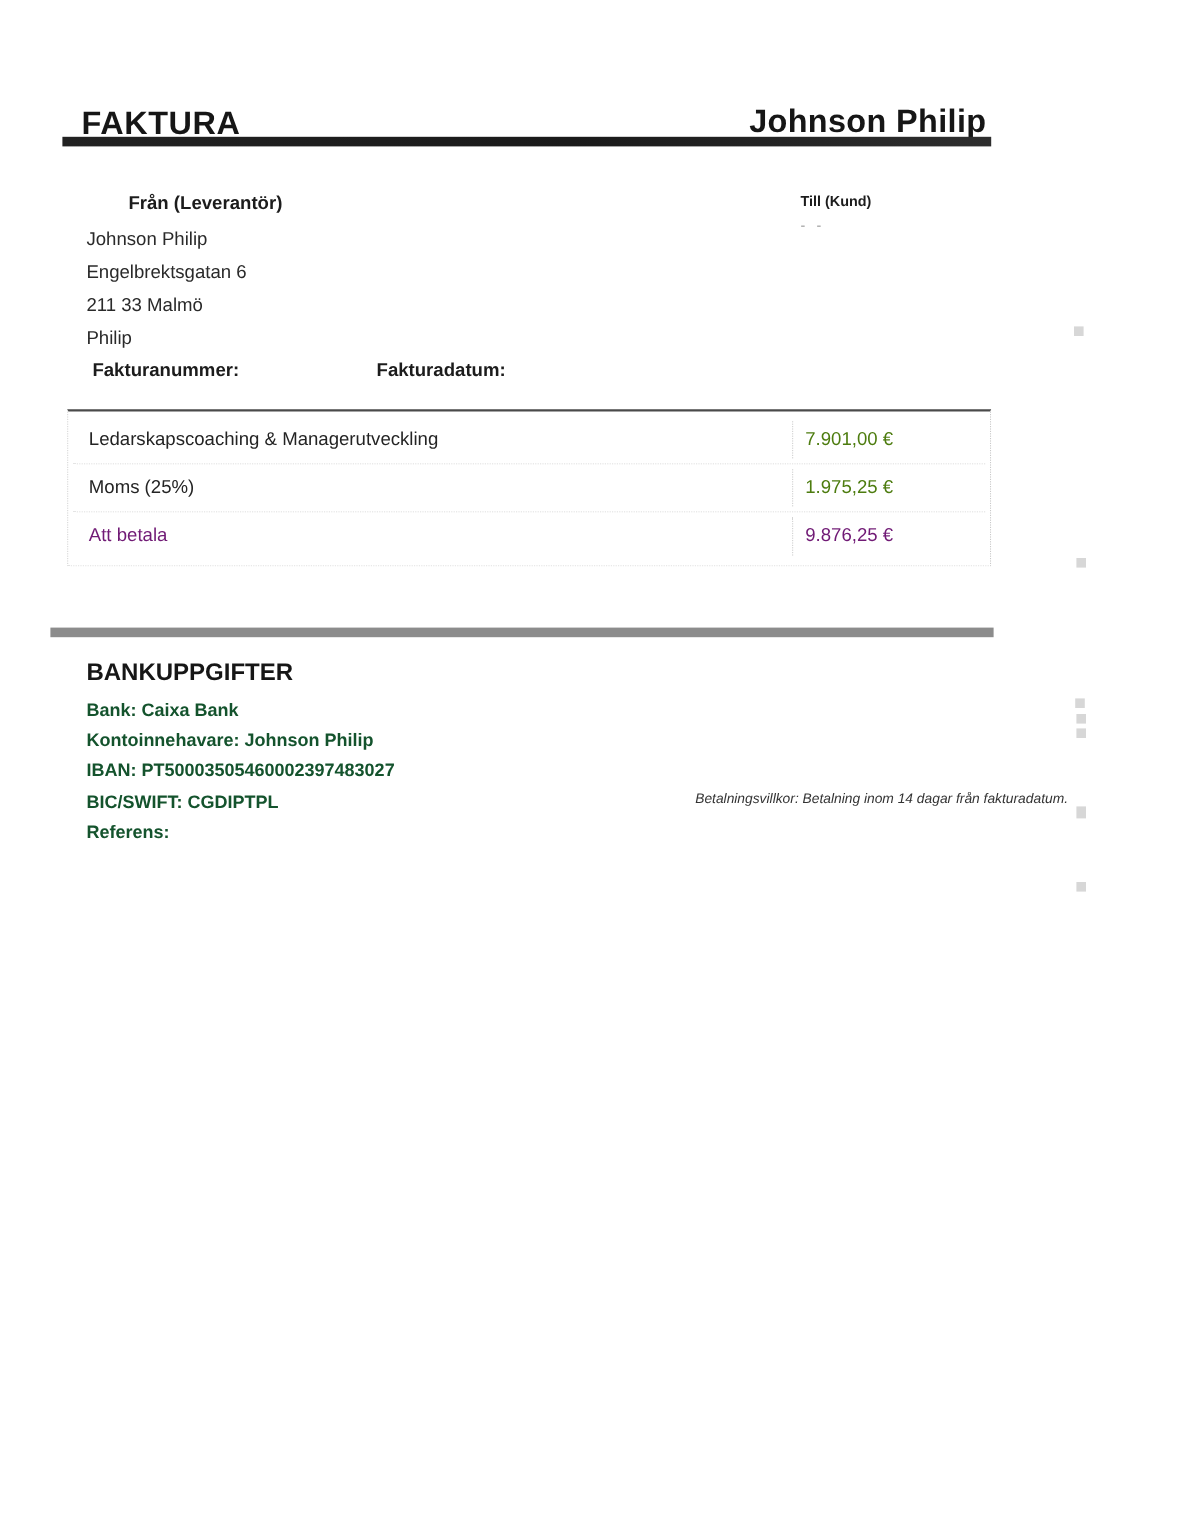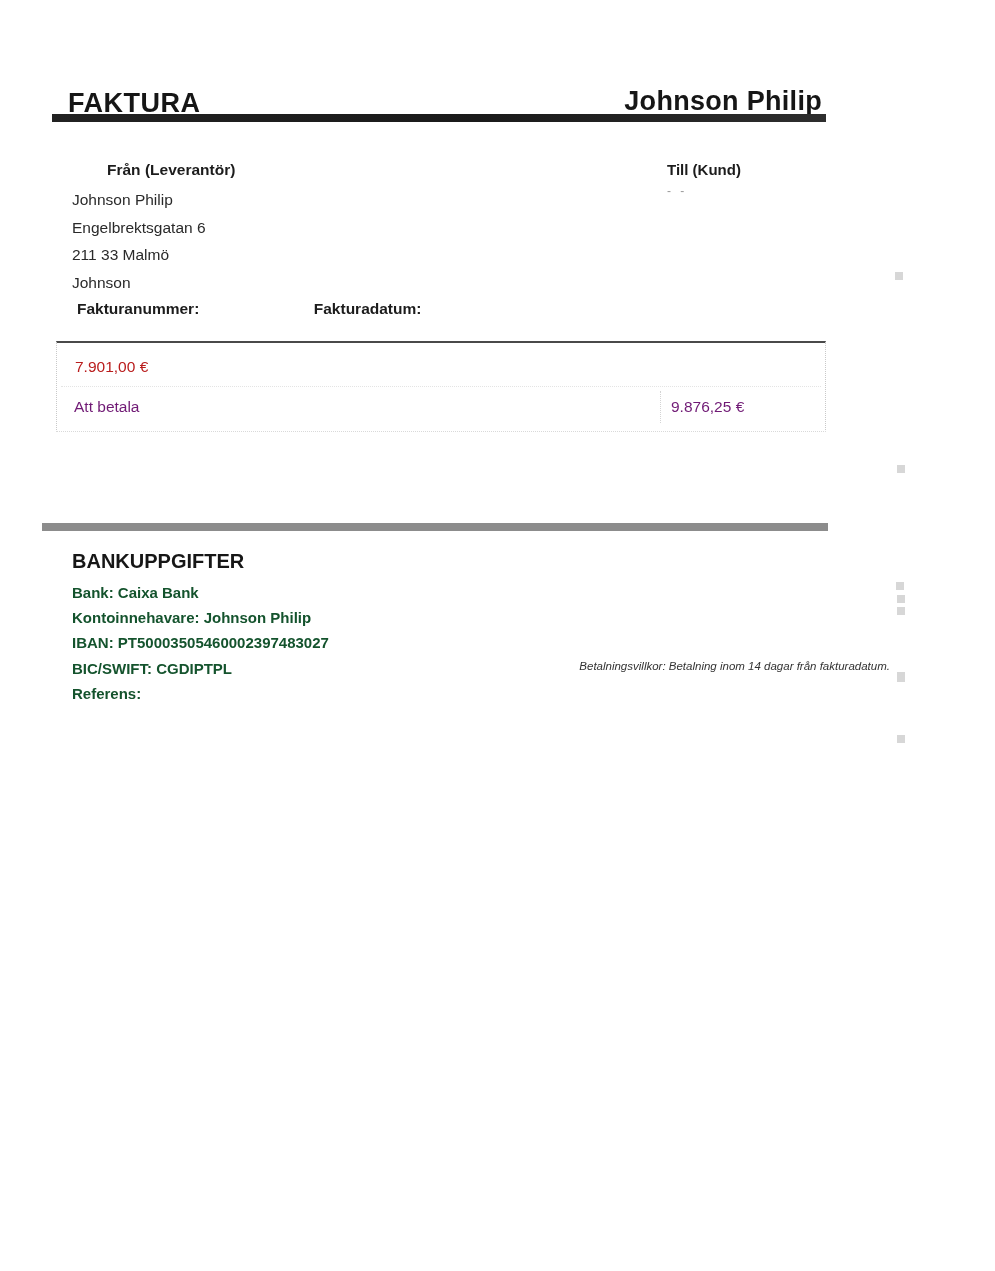--- a/index.html
+++ b/index.html
@@ -26,21 +26,21 @@
     position: absolute; left: 48px; top: 110px; width: 774px; height: 3px;
     background: linear-gradient(90deg, #222 0%, #1a1a1a 55%, #2e2e2e 100%);
   }
 
   
   .from-block { position: absolute; left: 60px; top: 149px; }
   .from-label { font-size: 15.5px; font-weight: bold; margin-bottom: 3px; margin-left: 35px; }
   .from-line { font-size: 15.5px; line-height: 19.5px; color: #2a2a2a; }
 
   .to-block { position: absolute; left: 655px; top: 149px; }
-  .to-label { font-size: 15px; font-weight: bold; }
+  .to-label { font-size: 12px; font-weight: bold; }
   .to-remnant { font-size: 12px; color: #9a9a9a; letter-spacing: 3px; line-height: 10px; }
 
   
   .meta-row { position: absolute; left: 65px; top: 288px; text-align: right; }
   .meta-label { display: inline-block; font-size: 15.5px; font-weight: bold; }
   .meta-label + .meta-label { margin-left: 102px; }
 
   
   .items-table {
     position: absolute; left: 52px; top: 337px; width: 770px;
@@ -51,21 +51,21 @@
   }
   .t-row {
     display: flex; height: 40px; align-items: center;
     border-bottom: 1px dotted #e4e4e4;
   }
   .t-row:last-child { border-bottom: none; }
   .t-desc {
     width: 596px; padding-left: 9px; font-size: 15.5px; color: #242424;
     border-right: 1px dotted #d4d4d4; height: 100%; display: flex; align-items: center;
   }
-  .t-amt { flex: 1; padding-left: 10px; font-size: 15.5px; color: #b91c1c; }
+  .t-amt { flex: 1; padding-left: 10px; font-size: 15.5px; color: #4d7c0f; }
   .t-head .t-desc, .t-head .t-amt { font-weight: bold; color: #161616; }
   .t-bold .t-desc, .t-bold .t-amt { font-weight: normal; color: #701a75; }
 
   
   .section-divider {
     position: absolute; left: 38px; top: 519px; width: 786px; height: 2px;
     background: #6f6f6f; opacity: 0.8;
   }
 
   
@@ -96,36 +96,41 @@
 
   <div class="invoice-title">FAKTURA</div>
   <div class="header-name">Johnson Philip</div>
   <div class="header-rule"></div>
 
   <div class="from-block">
     <div class="from-label">Från (Leverantör)</div>
     <div class="from-line">Johnson Philip</div>
     <div class="from-line">Engelbrektsgatan 6</div>
     <div class="from-line">211 33 Malmö</div>
-    <div class="from-line">Johnson</div>
+    <div class="from-line">Philip</div>
   </div>
 
   <div class="to-block">
     <div class="to-label">Till (Kund)</div>
     <div class="to-remnant">- -</div>
   </div>
 
   <div class="meta-row">
     <span class="meta-label">Fakturanummer:</span>
     <span class="meta-label">Fakturadatum:</span>
   </div>
 
   <div class="items-table">
     <div class="t-row">
+      <div class="t-desc">Ledarskapscoaching &amp; Managerutveckling</div>
       <div class="t-amt">7.901,00 €</div>
+    </div>
+    <div class="t-row">
+      <div class="t-desc">Moms (25%)</div>
+      <div class="t-amt">1.975,25 €</div>
     </div>
     <div class="t-row t-bold">
       <div class="t-desc">Att betala</div>
       <div class="t-amt">9.876,25 €</div>
     </div>
   </div>
 
   <div class="section-divider"></div>
 
   <div class="bank-block">

